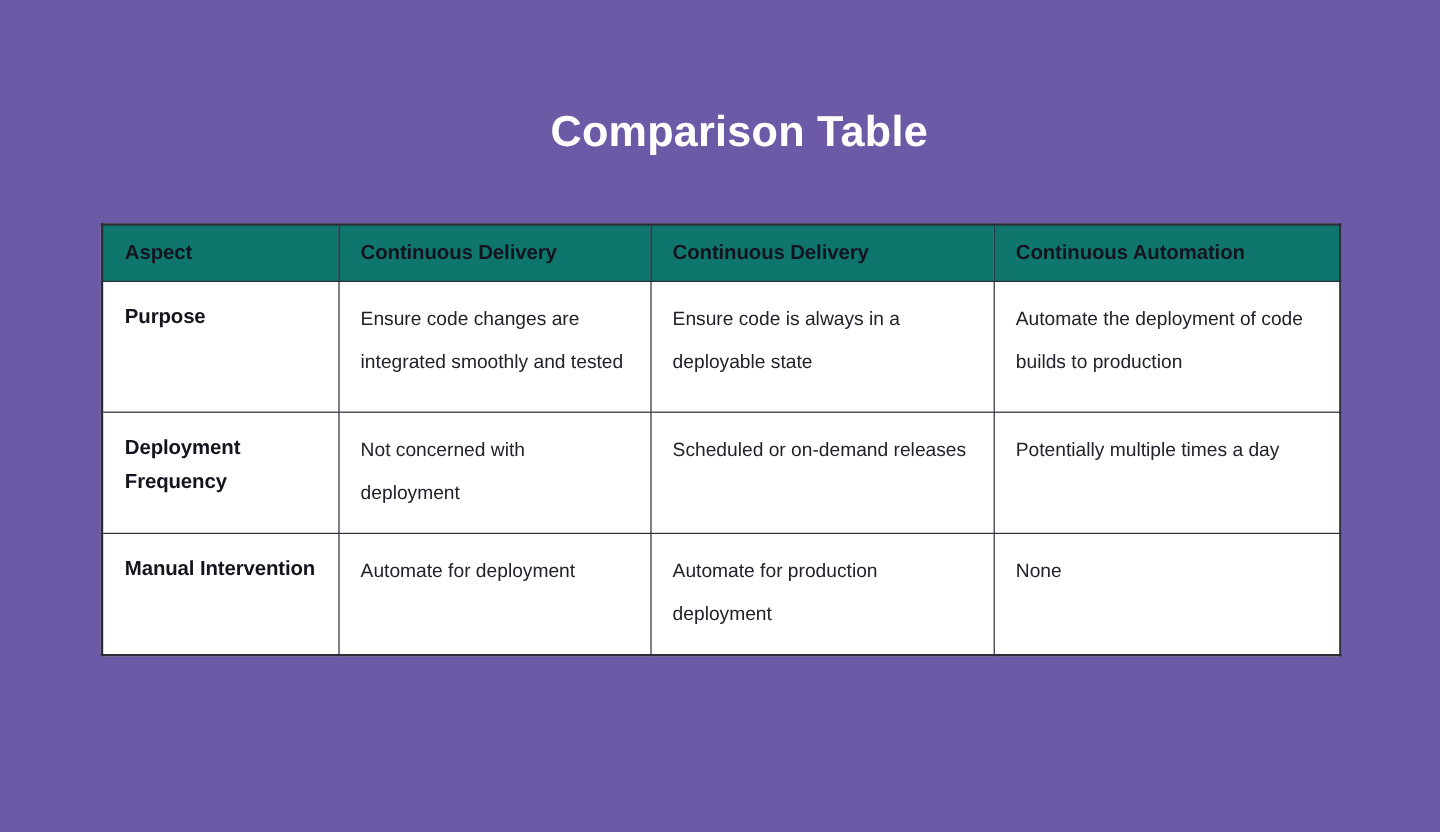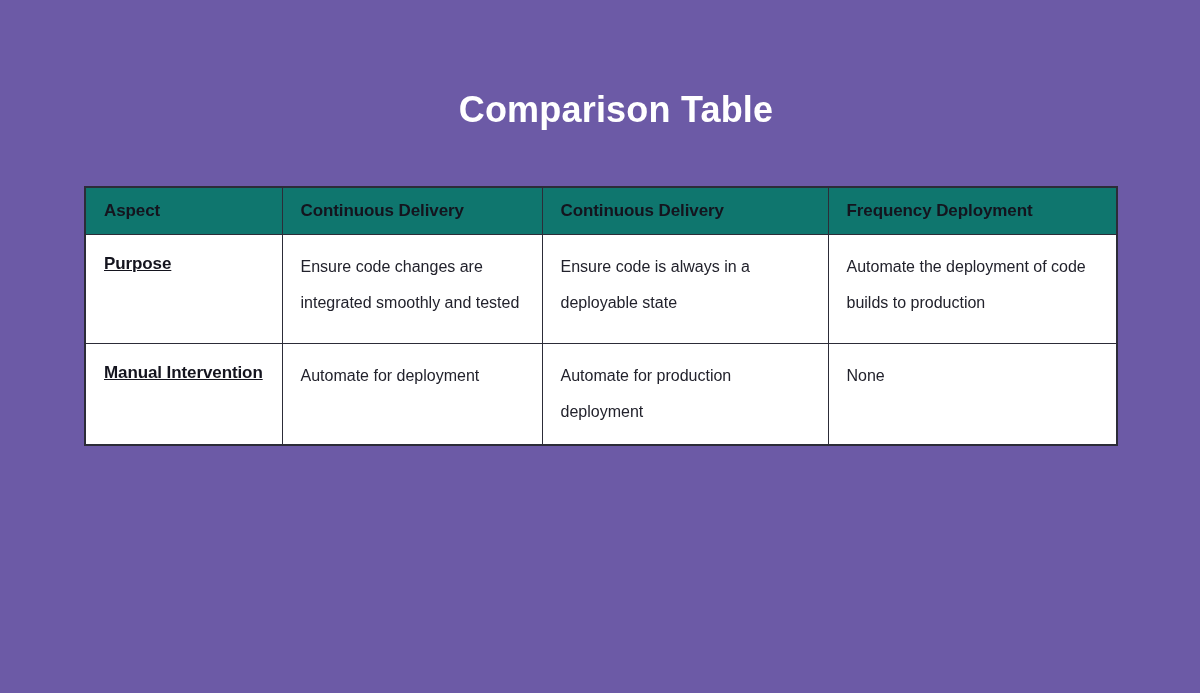--- a/index.html
+++ b/index.html
@@ -80,21 +80,20 @@
     letter-spacing: -0.1px;
   }
 
   table.cmp tbody th.aspect {
     background: #FFFFFF;
     font-size: 17px;
     line-height: 29px;
     font-weight: bold;
     color: #14141E;
     letter-spacing: -0.1px;
-    text-decoration: underline;
   }
 
   table.cmp tbody td {
     background: #FFFFFF;
     font-size: 16px;
     line-height: 36px;
     font-weight: normal;
     color: #22222C;
   }
 
@@ -121,40 +120,52 @@
           <col class="c1">
           <col class="c2">
           <col class="c3">
       </colgroup>
 
       <thead>
         <tr>
           <th scope="col">Aspect</th>
           <th scope="col">Continuous Delivery</th>
           <th scope="col">Continuous Delivery</th>
-          <th scope="col">Frequency Deployment</th>
+          <th scope="col">Continuous Automation</th>
         </tr>
       </thead>
 
       <tbody>
 
         <tr class="r0">
           <th scope="row" class="aspect">Purpose</th>
           <td>
             <span class="cell-text">Ensure code changes are integrated smoothly and tested</span>
           </td>
           <td>
             <span class="cell-text">Ensure code is always in a deployable state</span>
           </td>
           <td>
             <span class="cell-text">Automate the deployment of code builds to production</span>
           </td>
         </tr>
 
 
+        <tr class="r2">
+          <th scope="row" class="aspect">Deployment Frequency</th>
+          <td>
+            <span class="cell-text">Not concerned with deployment</span>
+          </td>
+          <td>
+            <span class="cell-text">Scheduled or on-demand releases</span>
+          </td>
+          <td>
+            <span class="cell-text">Potentially multiple times a day</span>
+          </td>
+        </tr>
 
         <tr class="r3">
           <th scope="row" class="aspect">Manual Intervention</th>
           <td>
             <span class="cell-text">Automate for deployment</span>
           </td>
           <td>
             <span class="cell-text">Automate for production deployment</span>
           </td>
           <td>

